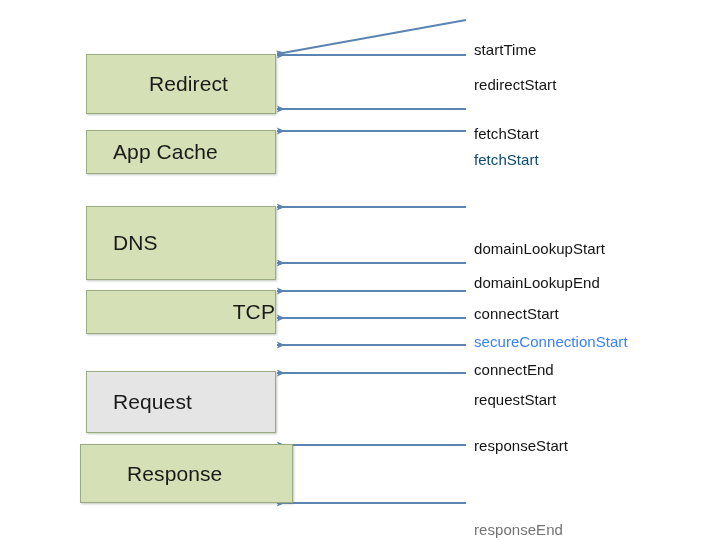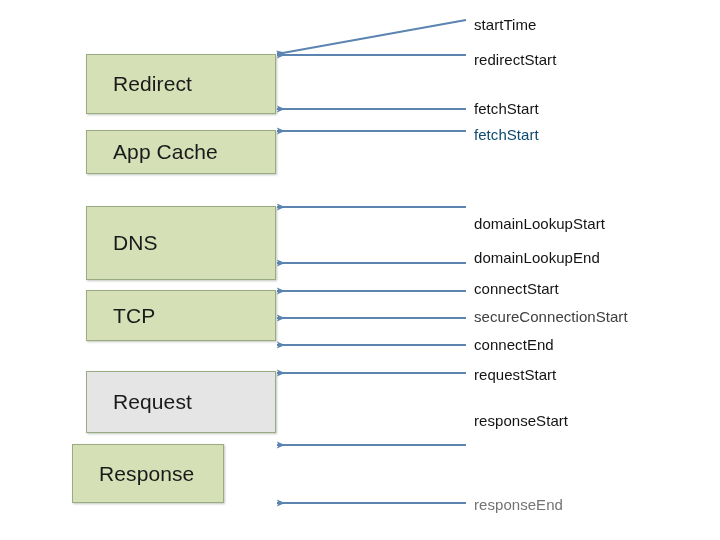--- a/index.html
+++ b/index.html
@@ -45,20 +45,21 @@
     letter-spacing: 0.1px;
     white-space: nowrap;
   }
   .marker-label {
     position: absolute;
     font-size: 15px;
     color: #141414;
     white-space: nowrap;
     line-height: 1;
     letter-spacing: 0.05px;
+    margin-top: 25px;
   }
 </style>
 </head>
 <body>
 
 <div id="diagram-root">
 
   <svg id="wires" viewBox="0 0 720 540" width="720" height="540" xmlns="http://www.w3.org/2000/svg">
     <defs>
       <marker id="arrowhead" markerWidth="9" markerHeight="8" refX="8.2" refY="4" orient="auto" markerUnits="userSpaceOnUse">
@@ -75,47 +76,47 @@
         <line x1="466" y1="291" x2="277" y2="291" stroke="#5b84b1" stroke-width="2" marker-end="url(#arrowhead)"></line>
         <line x1="466" y1="318" x2="277" y2="318" stroke="#5b84b1" stroke-width="2" marker-end="url(#arrowhead)"></line>
         <line x1="466" y1="345" x2="277" y2="345" stroke="#5b84b1" stroke-width="2" marker-end="url(#arrowhead)"></line>
         <line x1="466" y1="373" x2="277" y2="373" stroke="#5b84b1" stroke-width="2" marker-end="url(#arrowhead)"></line>
         <line x1="466" y1="445" x2="277" y2="445" stroke="#5b84b1" stroke-width="2" marker-end="url(#arrowhead)"></line>
         <line x1="466" y1="503" x2="277" y2="503" stroke="#5b84b1" stroke-width="2" marker-end="url(#arrowhead)"></line>
       </g>
   </svg>
 
   <div id="boxes-layer">
-      <div class="phase-box" style="left: 86px; top: 54px; width: 190px; height: 60px; background: rgb(214, 224, 182); border-color: rgb(154, 171, 131);">
+      <div class="phase-box" style="left: 86px; top: 54px; width: 190px; height: 60px; background: rgb(214, 224, 182); border-color: rgb(154, 171, 131); padding-left: 36px;">
         <span class="phase-label">Redirect</span>
       </div>
       <div class="phase-box" style="left: 86px; top: 130px; width: 190px; height: 44px; background: rgb(214, 224, 182); border-color: rgb(154, 171, 131);">
         <span class="phase-label">App Cache</span>
       </div>
       <div class="phase-box" style="left: 86px; top: 206px; width: 190px; height: 74px; background: rgb(214, 224, 182); border-color: rgb(154, 171, 131);">
         <span class="phase-label">DNS</span>
       </div>
-      <div class="phase-box" style="left: 86px; top: 290px; width: 190px; height: 51px; background: rgb(214, 224, 182); border-color: rgb(154, 171, 131);">
+      <div class="phase-box" style="left: 86px; top: 290px; width: 190px; height: 44px; background: rgb(214, 224, 182); border-color: rgb(154, 171, 131); justify-content: flex-end;">
         <span class="phase-label">TCP</span>
       </div>
       <div class="phase-box" style="left: 86px; top: 371px; width: 190px; height: 62px; background: #e5e5e5; border-color: rgb(154, 171, 131);">
         <span class="phase-label">Request</span>
       </div>
-      <div class="phase-box" style="left: 72px; top: 444px; width: 152px; height: 59px; background: rgb(214, 224, 182); border-color: rgb(154, 171, 131);">
+      <div class="phase-box" style="left: 80px; top: 444px; width: 213px; height: 59px; background: rgb(214, 224, 182); border-color: rgb(154, 171, 131); padding-left: 20px;">
         <span class="phase-label">Response</span>
       </div>
     </div>
   <div id="labels-layer">
       <div class="marker-label" style="left: 474px; top: 17px; color: rgb(20, 20, 20);">startTime</div>
       <div class="marker-label" style="left: 474px; top: 52px; color: rgb(20, 20, 20);">redirectStart</div>
       <div class="marker-label" style="left: 474px; top: 101px; color: rgb(20, 20, 20);">fetchStart</div>
       <div class="marker-label" style="left: 474px; top: 127px; color: #0c4a6e;">fetchStart</div>
       <div class="marker-label" style="left: 474px; top: 216px; color: rgb(20, 20, 20);">domainLookupStart</div>
       <div class="marker-label" style="left: 474px; top: 250px; color: rgb(20, 20, 20);">domainLookupEnd</div>
       <div class="marker-label" style="left: 474px; top: 281px; color: rgb(20, 20, 20);">connectStart</div>
-      <div class="marker-label" style="left: 474px; top: 309px; color: #404040;">secureConnectionStart</div>
+      <div class="marker-label" style="left: 474px; top: 309px; color: #3b82f6;">secureConnectionStart</div>
       <div class="marker-label" style="left: 474px; top: 337px; color: rgb(20, 20, 20);">connectEnd</div>
       <div class="marker-label" style="left: 474px; top: 367px; color: rgb(20, 20, 20);">requestStart</div>
       <div class="marker-label" style="left: 474px; top: 413px; color: rgb(20, 20, 20);">responseStart</div>
       <div class="marker-label" style="left: 474px; top: 497px; color: #737373;">responseEnd</div>
     </div>
 
 </div>
 
 </body></html>

